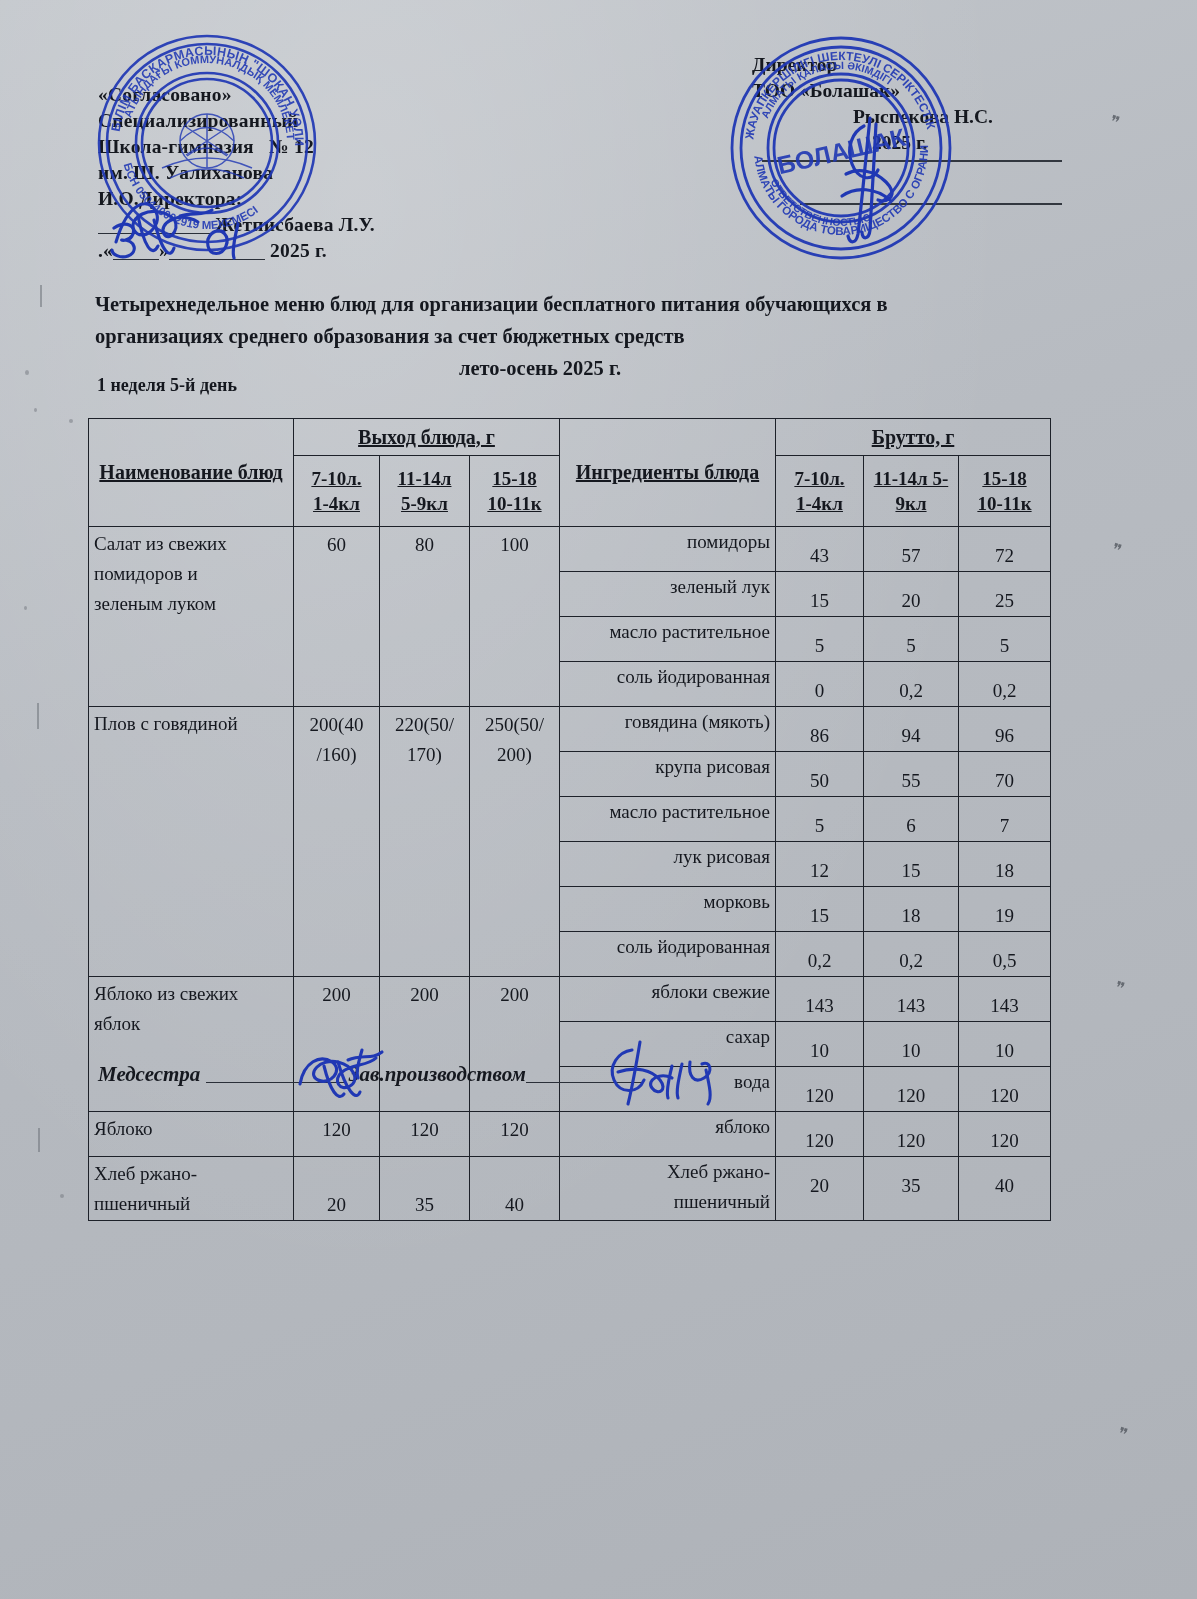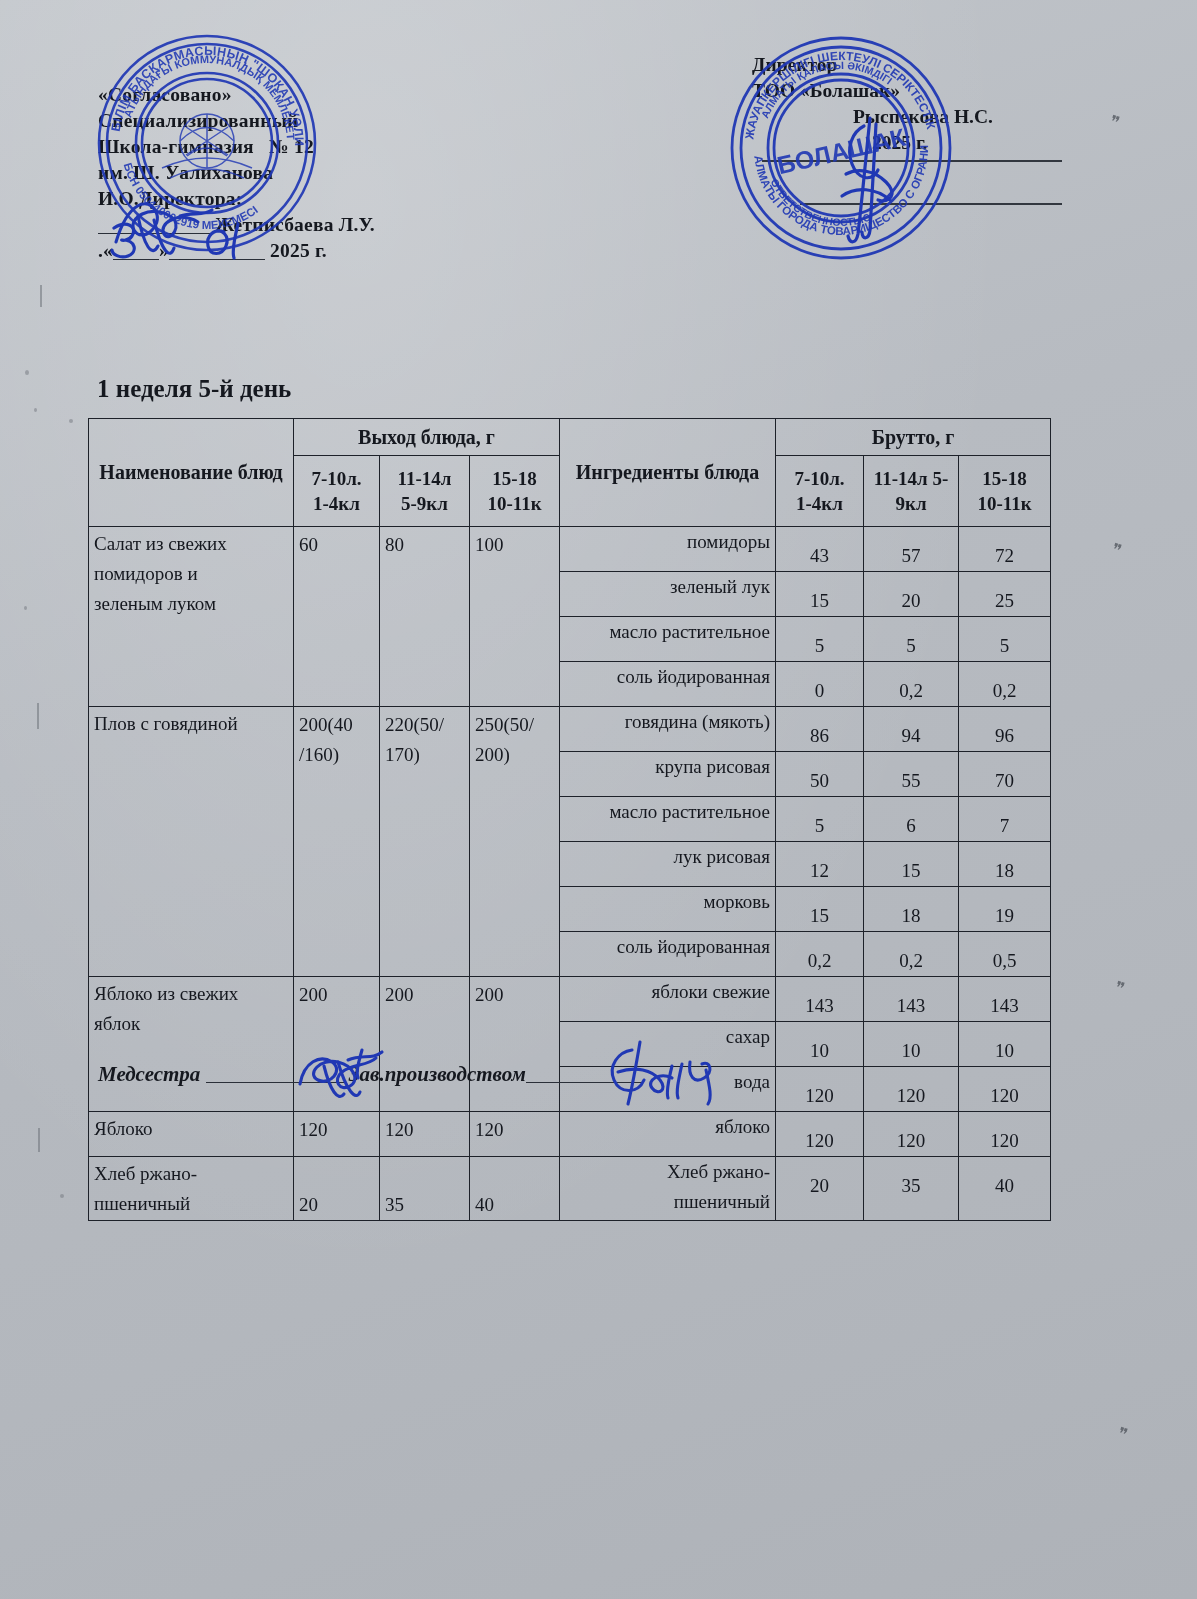--- a/index.html
+++ b/index.html
@@ -47,45 +47,45 @@
 
   
   .title{
     position:absolute;left:95px;top:288px;width:890px;
     font-weight:bold;font-size:20.5px;line-height:32px;
     text-align:left;
   }
   .title .ctr{display:block;text-align:center;}
   .weekday{
     position:absolute;left:97px;top:375px;
-    font-weight:bold;font-size:25px;
+    font-weight:bold;font-size:18px;
   }
 
   
   .tbl-wrap{position:absolute;left:88px;top:418px;width:962px;}
   table{border-collapse:collapse;width:962px;table-layout:fixed;}
   td,th{
     border:1.7px solid #1d2129;
     font-size:19px;
     padding:0 5px;
     vertical-align:top;
     font-weight:normal;
     background:transparent;
   }
-  th{font-weight:bold;text-align:center;vertical-align:middle;}
+  th{font-weight:bold;text-align:center;vertical-align:middle;text-decoration:underline;}
   .c-name{width:205px;}
   .c-v1{width:86px;}
   .c-v2{width:90px;}
   .c-v3{width:90px;}
   .c-ing{width:216px;}
   .c-b1{width:88px;}
   .c-b2{width:95px;}
   .c-b3{width:92px;}
   td.dish{padding-top:2px;line-height:30px;}
-  td.outval{text-align:left;padding-top:3px;line-height:30px;}
+  td.outval{text-align:center;padding-top:3px;line-height:30px;}
   td.ing{line-height:30px;height:30px;padding-top:0;text-align:right;}
   td.br{text-align:center;line-height:30px;height:30px;padding-top:14px;}
   .hrow1 th{height:36px;font-size:20px;}
   .hrow2 th{height:70px;font-size:19px;line-height:25px;text-align:center;}
   .hname{line-height:27px;margin-left:44px;}
   .bread-left{line-height:31px;}
 
   
   .tick{position:absolute;background:#6d727a;opacity:.55;}
   .dot{position:absolute;background:#71767e;opacity:.5;border-radius:50%;}
@@ -231,20 +231,25 @@
       <g fill="none" stroke="#2038b4" stroke-width="3.2" stroke-linecap="round">
         <path d="M52,18 C40,24 34,40 40,56 C46,72 60,74 66,62"></path>
         <path d="M58,10 C54,48 50,92 46,126 C44,136 38,136 36,128"></path>
         <path d="M64,16 C62,52 60,90 58,122 C57,132 50,132 50,124"></path>
         <path d="M34,66 C46,60 62,62 74,74 C86,86 78,96 66,92"></path>
         <path d="M30,88 C44,78 64,80 78,92"></path>
       </g>
     </svg>
   </div>
 
+  <div class="title">
+    <span>Четырехнедельное меню блюд для организации бесплатного питания обучающихся в</span>
+    <span>организациях среднего образования за счет бюджетных средств</span>
+    <span class="ctr">лето-осень 2025 г.</span>
+  </div>
 
   <div class="weekday">1 неделя 5-й день</div>
 
   <div class="tbl-wrap">
     <table>
       <colgroup>
         <col class="c-name">
           <col class="c-v1">
           <col class="c-v2">
           <col class="c-v3">

